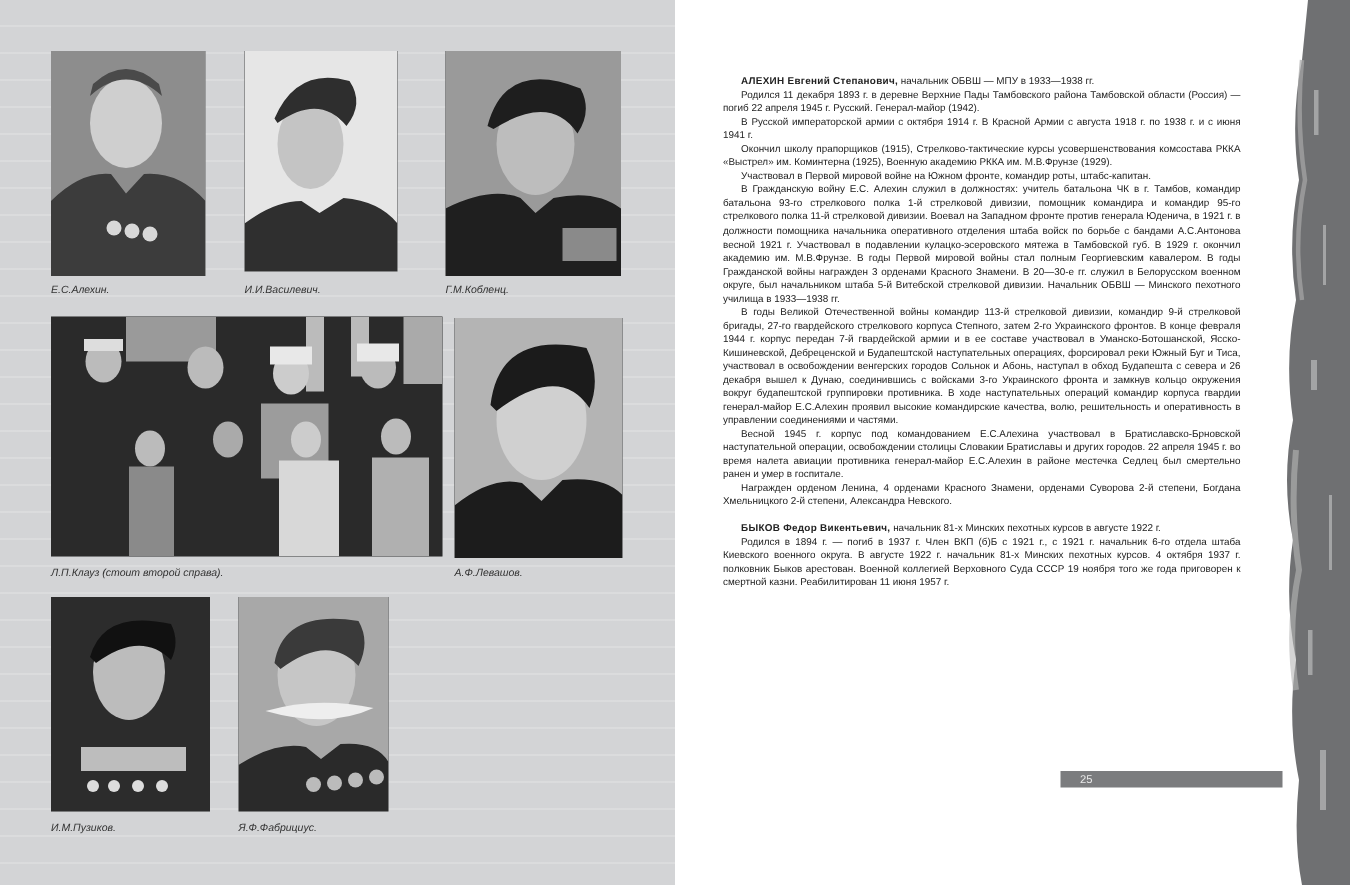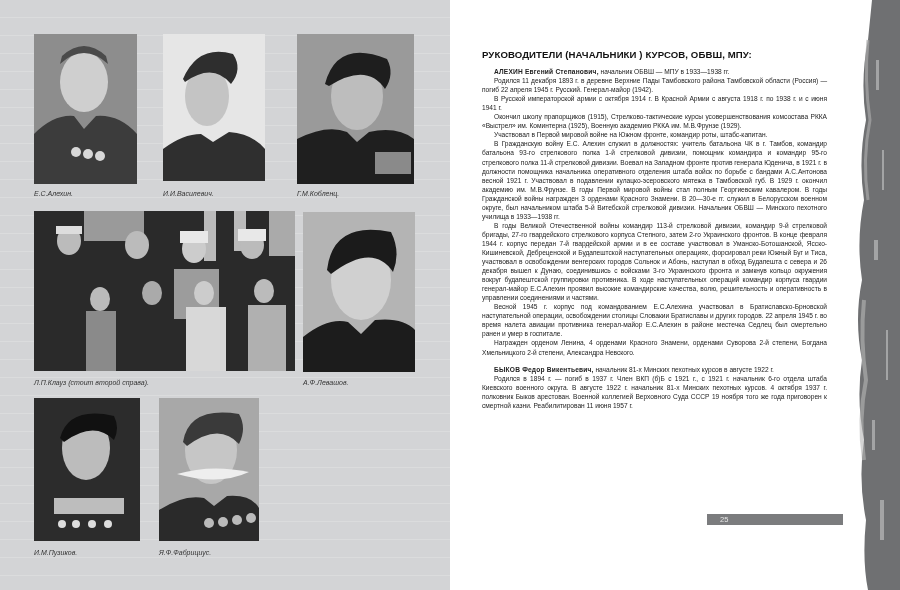--- a/index.html
+++ b/index.html
@@ -38,21 +38,21 @@
     text-align: justify;
   }
   .heading {
     font-weight: bold; font-size: 9.6px; color: #111; letter-spacing: 0.1px;
     margin: 0 0 8px 0; text-align: left; white-space: nowrap;
   }
   .text-col p { margin: 0; text-indent: 12px; }
   .text-col p.gap { margin-top: 8px; }
   .name { font-weight: bold; letter-spacing: 0.2px; }
   .page-bar {
-    position: absolute; left: 257px; top: 514px; width: 136px; height: 11px;
+    position: absolute; left: 257px; top: 514px; width: 148px; height: 11px;
     background: #7b7c7e;
   }
   .page-num {
     position: absolute; left: 13px; top: 0; font-size: 7.5px; line-height: 11px; color: #e8e8e8;
   }
 </style>
 </head>
 <body>
 
 <div class="left-page">
@@ -152,21 +152,20 @@
         <circle cx="64" cy="124" r="5" fill="#bbb"></circle>
         <circle cx="78" cy="122" r="5" fill="#bbb"></circle>
         <circle cx="92" cy="120" r="5" fill="#bbb"></circle>
     </svg>
   </div>
   <div class="caption" style="left:159px;top:549px;">Я.Ф.Фабрициус.</div>
 </div>
 
 <div class="right-page">
   <div class="text-col">
-    <div class="heading">РУКОВОДИТЕЛИ (НАЧАЛЬНИКИ ) КУРСОВ, ОБВШ, МПУ:</div>
 
     <p><span class="name">АЛЕХИН Евгений Степанович,</span><span> начальник ОБВШ — МПУ в 1933—1938 гг.</span></p>
     <p>Родился 11 декабря 1893 г. в деревне Верхние Пады Тамбовского района Тамбовской области (Россия) — погиб 22 апреля 1945 г. Русский. Генерал-майор (1942).</p>
     <p>В Русской императорской армии с октября 1914 г. В Красной Армии с августа 1918 г. по 1938 г. и с июня 1941 г.</p>
     <p>Окончил школу прапорщиков (1915), Стрелково-тактические курсы усовершенствования комсостава РККА «Выстрел» им. Коминтерна (1925), Военную академию РККА им. М.В.Фрунзе (1929).</p>
     <p>Участвовал в Первой мировой войне на Южном фронте, командир роты, штабс-капитан.</p>
     <p>В Гражданскую войну Е.С. Алехин служил в должностях: учитель батальона ЧК в г. Тамбов, командир батальона 93-го стрелкового полка 1-й стрелковой дивизии, помощник командира и командир 95-го стрелкового полка 11-й стрелковой дивизии. Воевал на Западном фронте против генерала Юденича, в 1921 г. в должности помощника начальника оперативного отделения штаба войск по борьбе с бандами А.С.Антонова весной 1921 г. Участвовал в подавлении кулацко-эсеровского мятежа в Тамбовской губ. В 1929 г. окончил академию им. М.В.Фрунзе. В годы Первой мировой войны стал полным Георгиевским кавалером. В годы Гражданской войны награжден 3 орденами Красного Знамени. В 20—30-е гг. служил в Белорусском военном округе, был начальником штаба 5-й Витебской стрелковой дивизии. Начальник ОБВШ — Минского пехотного училища в 1933—1938 гг.</p>
     <p>В годы Великой Отечественной войны командир 113-й стрелковой дивизии, командир 9-й стрелковой бригады, 27-го гвардейского стрелкового корпуса Степного, затем 2-го Украинского фронтов. В конце февраля 1944 г. корпус передан 7-й гвардейской армии и в ее составе участвовал в Уманско-Ботошанской, Ясско-Кишиневской, Дебреценской и Будапештской наступательных операциях, форсировал реки Южный Буг и Тиса, участвовал в освобождении венгерских городов Сольнок и Абонь, наступал в обход Будапешта с севера и 26 декабря вышел к Дунаю, соединившись с войсками 3-го Украинского фронта и замкнув кольцо окружения вокруг будапештской группировки противника. В ходе наступательных операций командир корпуса гвардии генерал-майор Е.С.Алехин проявил высокие командирские качества, волю, решительность и оперативность в управлении соединениями и частями.</p>
     <p>Весной 1945 г. корпус под командованием Е.С.Алехина участвовал в Братиславско-Брновской наступательной операции, освобождении столицы Словакии Братиславы и других городов. 22 апреля 1945 г. во время налета авиации противника генерал-майор Е.С.Алехин в районе местечка Седлец был смертельно ранен и умер в госпитале.</p>
     <p>Награжден орденом Ленина, 4 орденами Красного Знамени, орденами Суворова 2-й степени, Богдана Хмельницкого 2-й степени, Александра Невского.</p>

